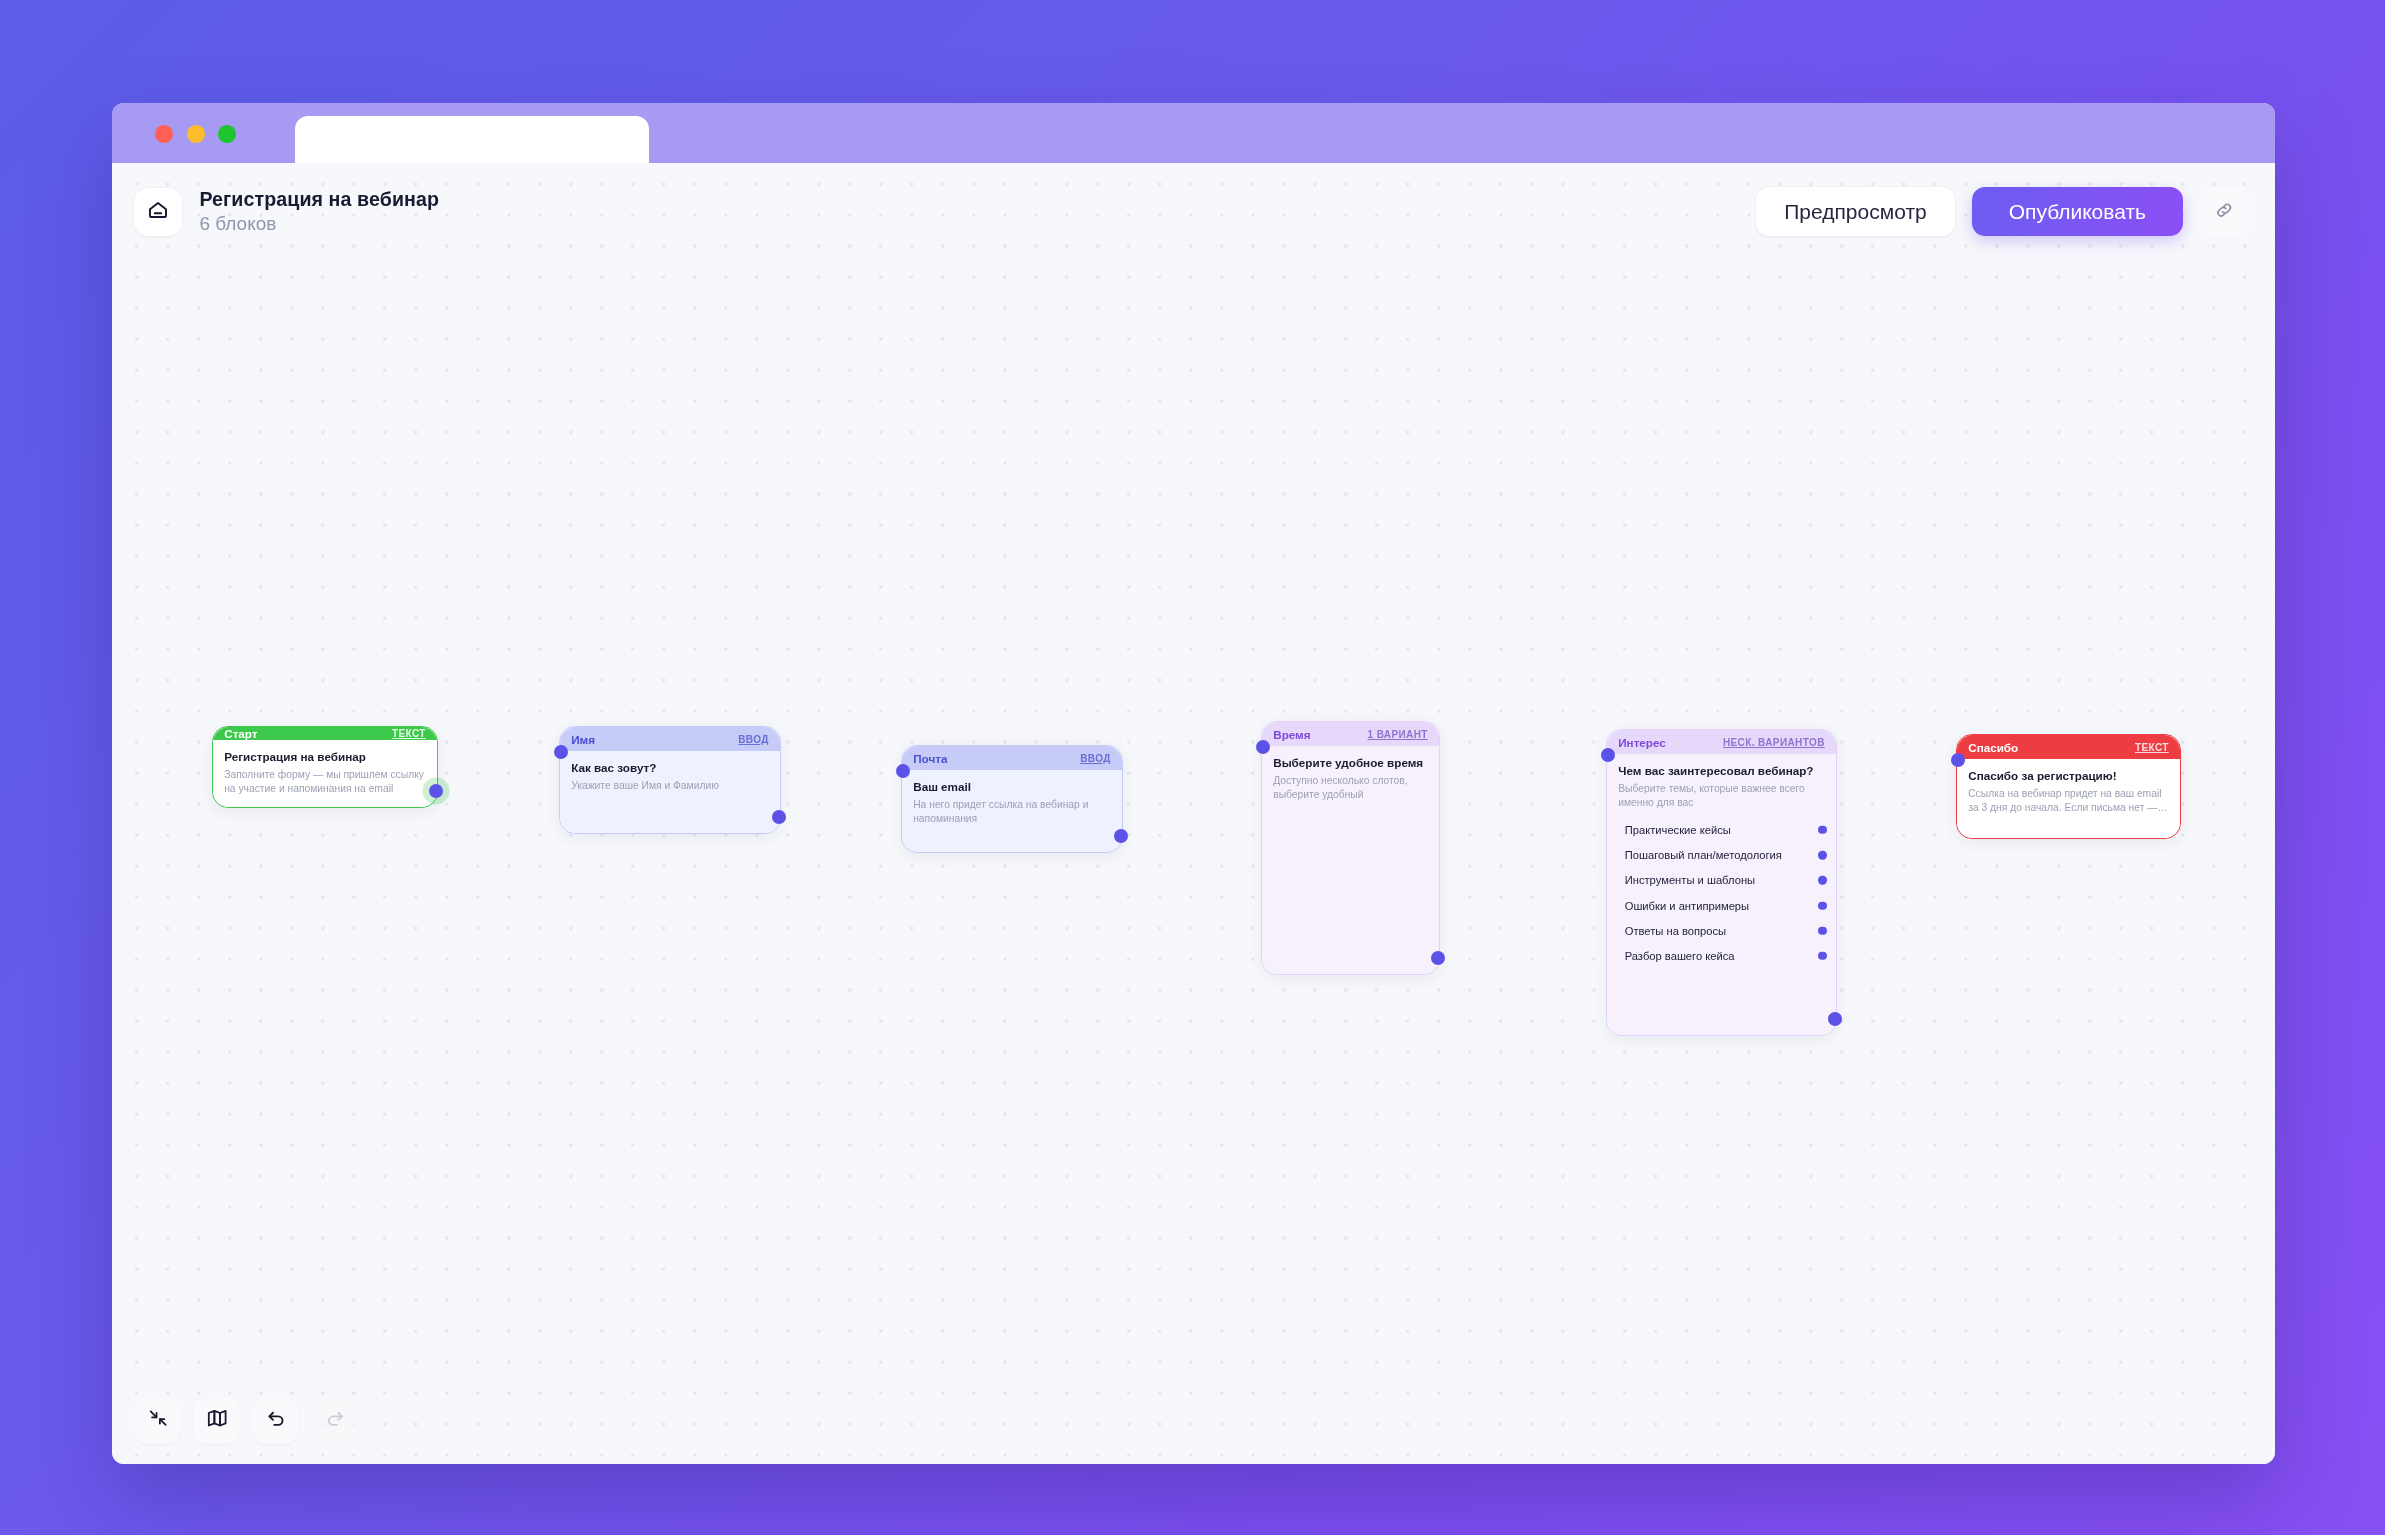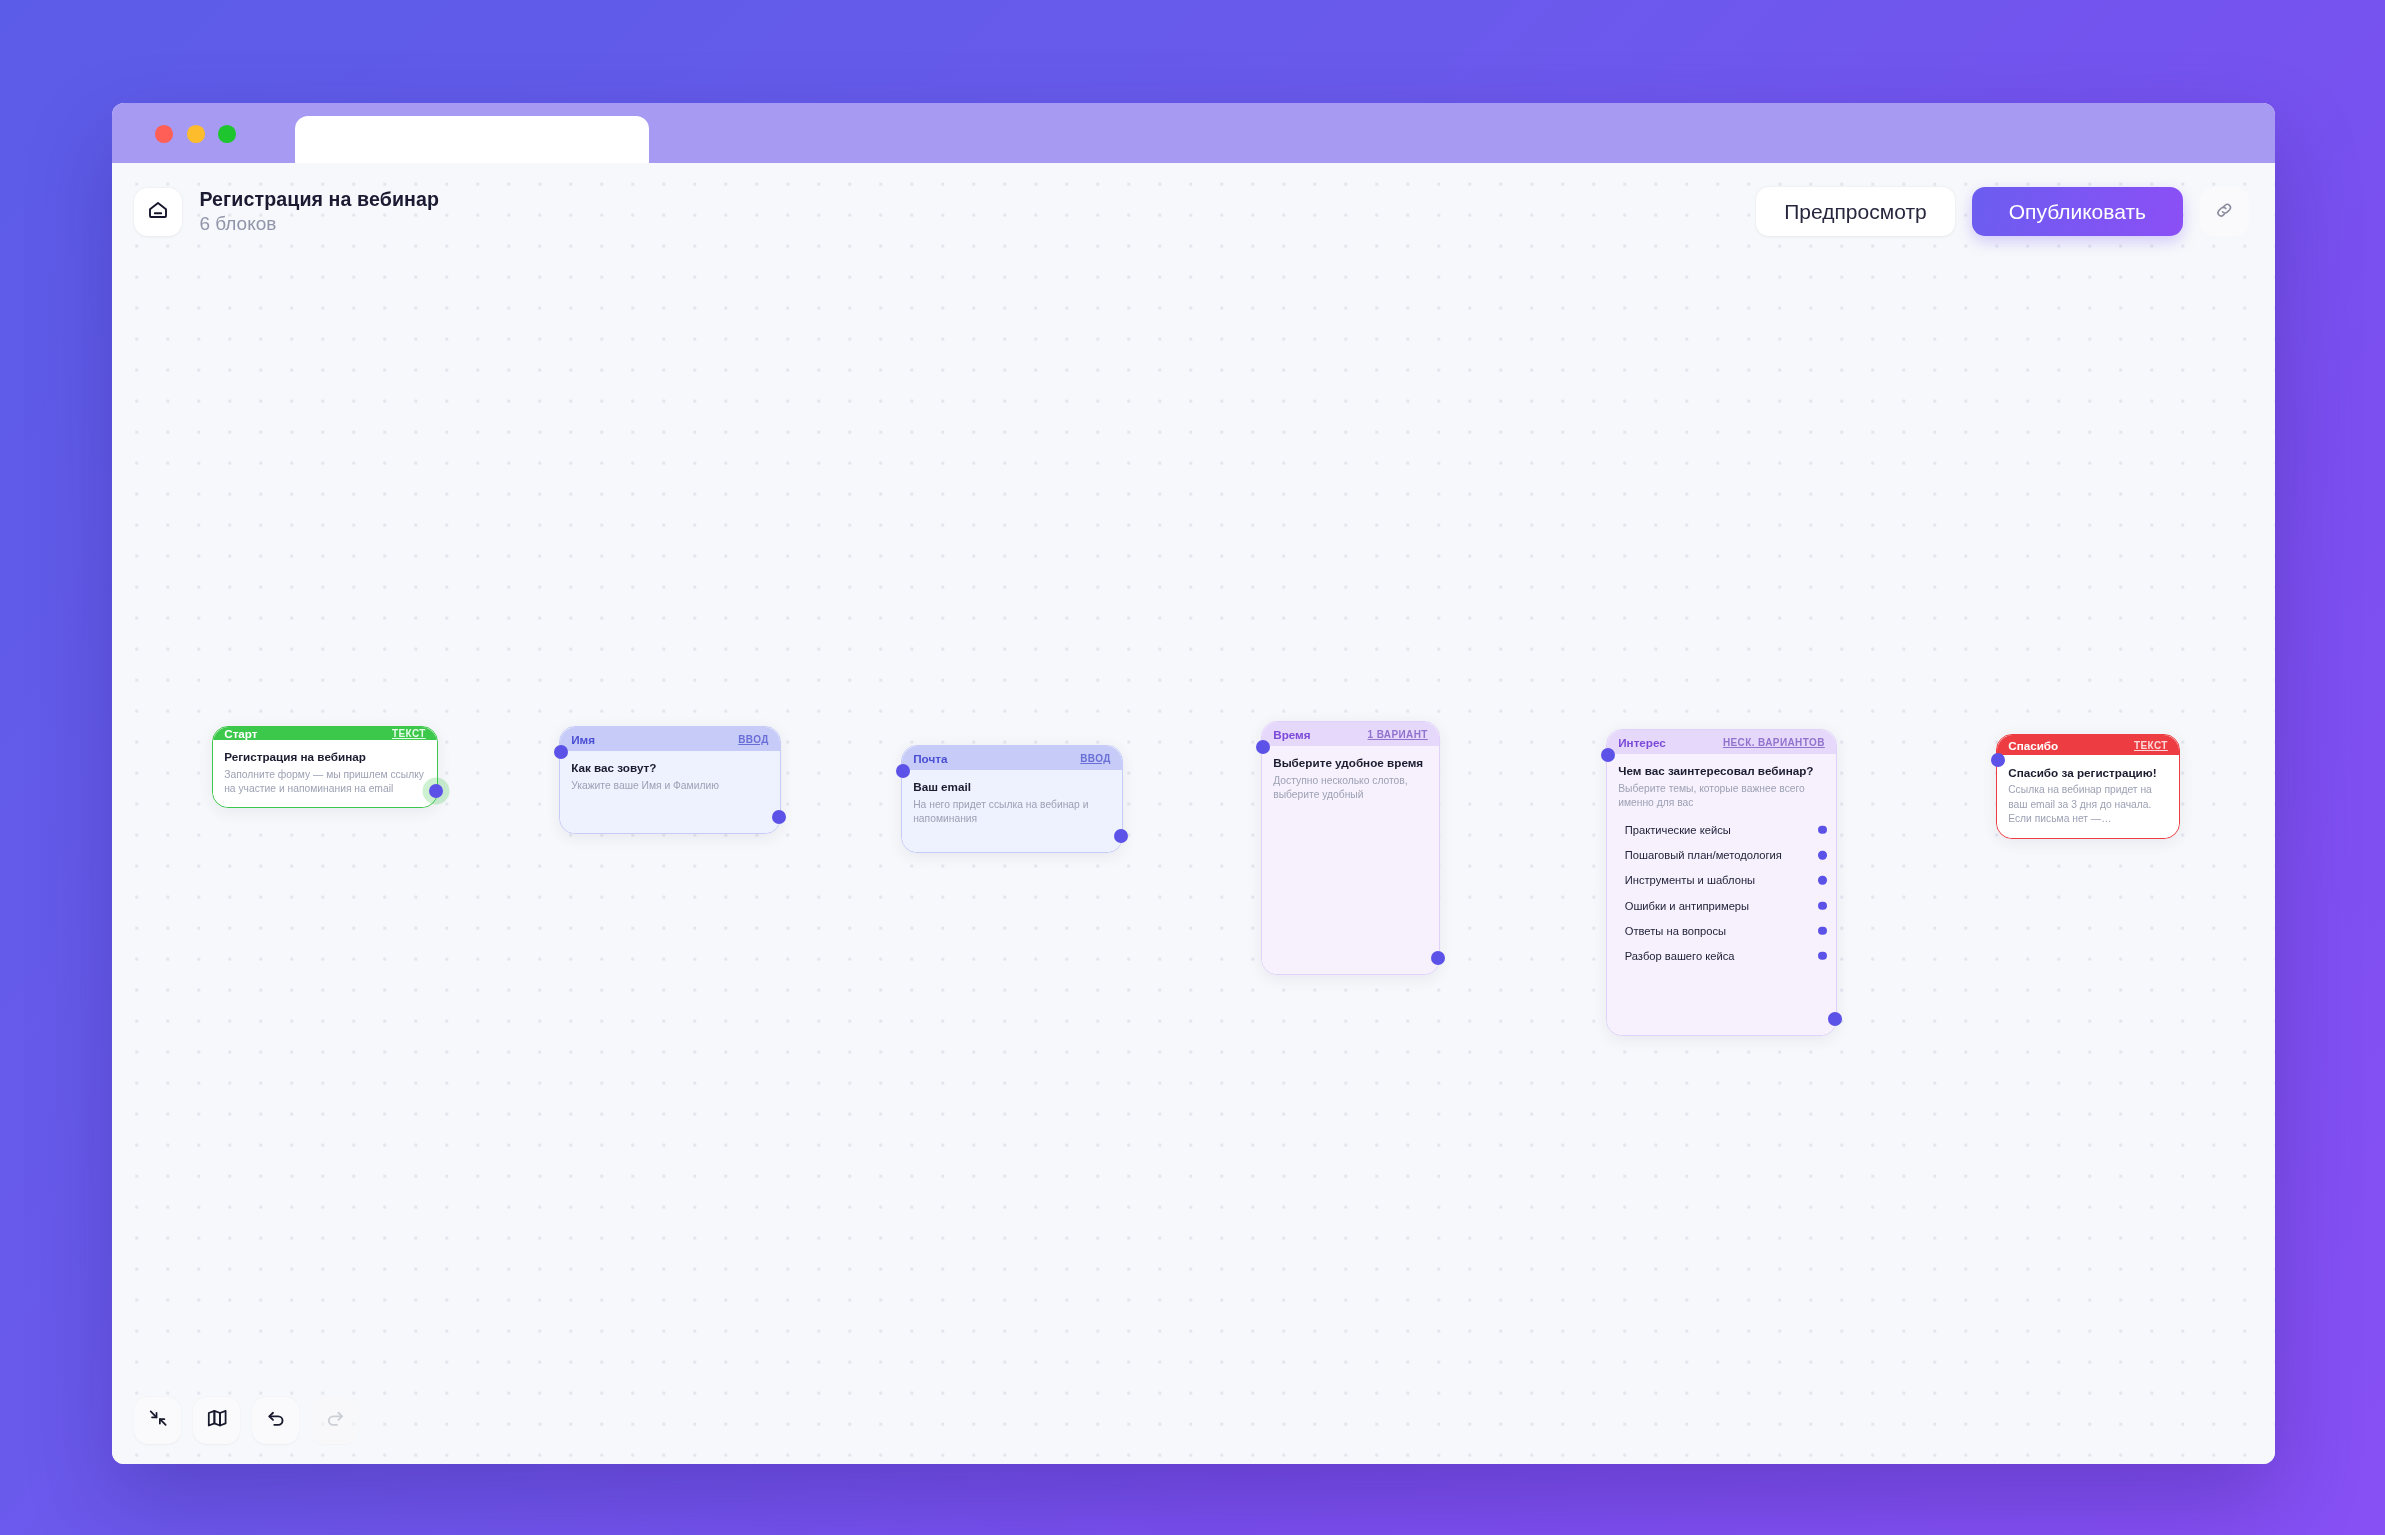--- a/index.html
+++ b/index.html
@@ -324,21 +324,21 @@
                 <div class="option-row">
                   <span>Разбор вашего кейса</span>
                   <span class="opt-dot"></span>
                 </div>
               </div>
             </div>
           </div>
           <span class="port in" style="top: 17.7px;"></span>
           <span class="port out" style="bottom: 9.3px;"></span>
         </div>
-        <div class="node red" style="left: 1884px; top: 571px; width: 184px; height: 105px;">
+        <div class="node red" style="left: 1844px; top: 571px; width: 225px; height: 105px;">
           <div class="node-inner">
             <div class="node-head">
               <span>Спасибо</span>
               <span class="node-kind">ТЕКСТ</span>
             </div>
             <div class="node-body">
               <div class="node-title">Спасибо за регистрацию!</div>
               <div class="node-desc">Ссылка на вебинар придет на ваш email за 3 дня до начала. Если письма нет —…</div>
             </div>
           </div>

